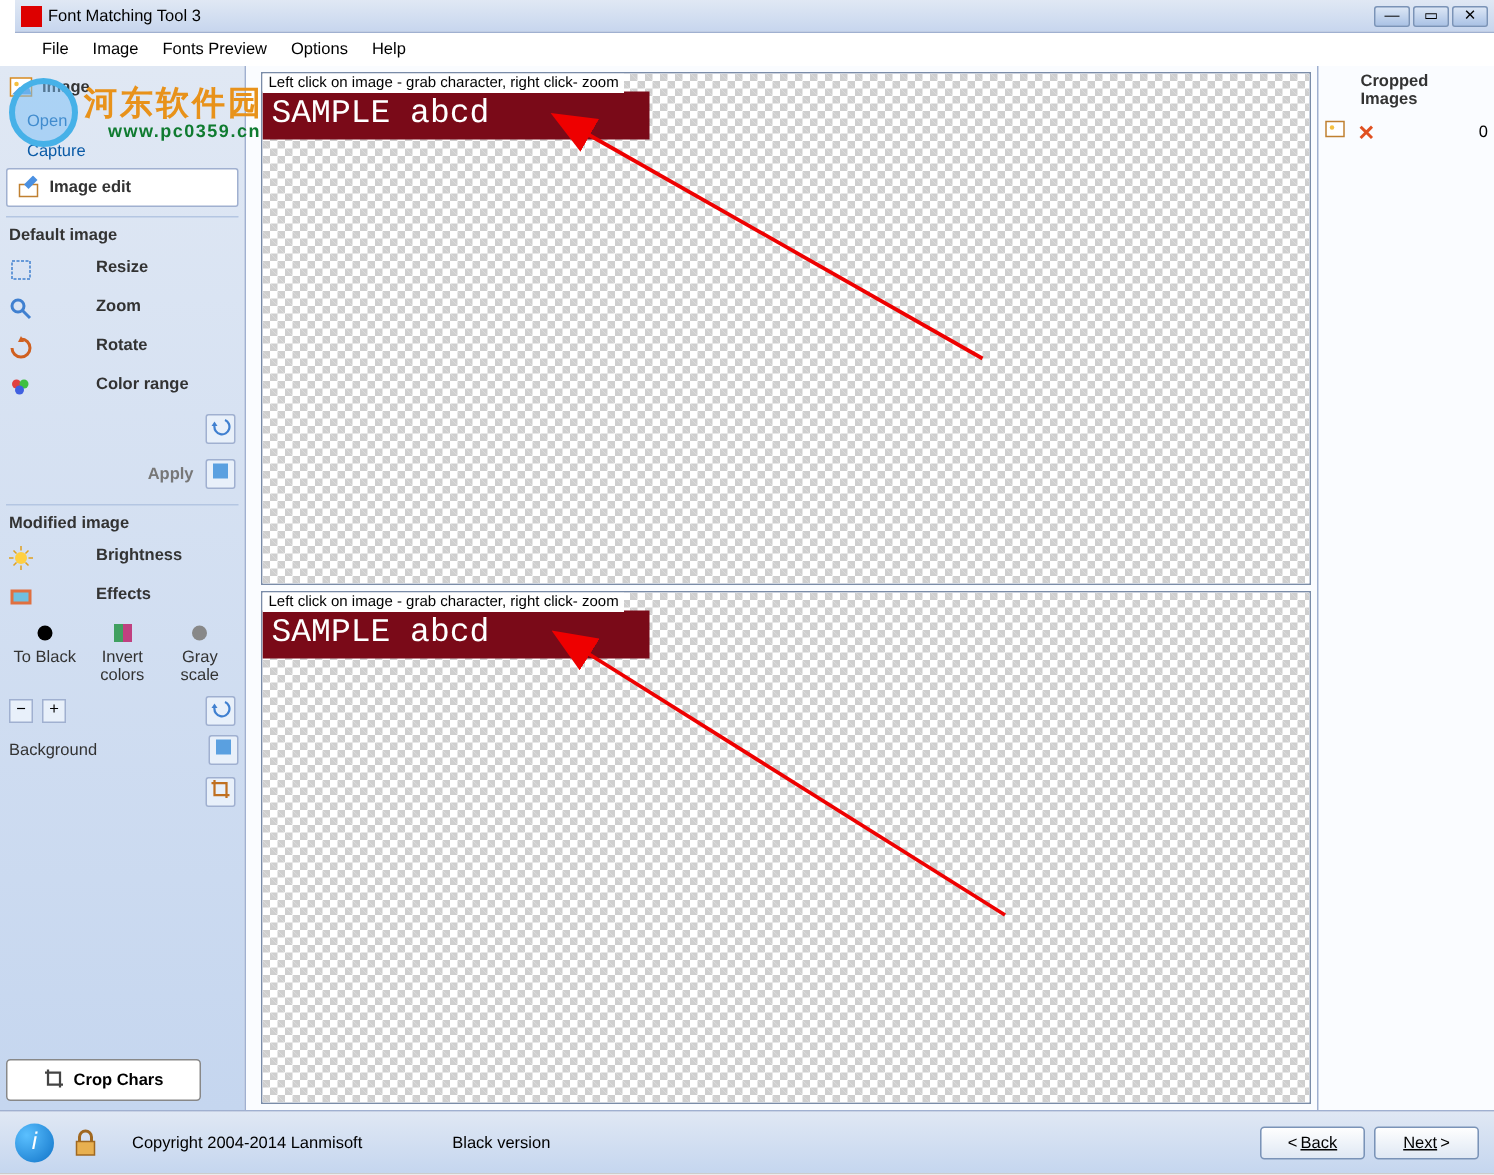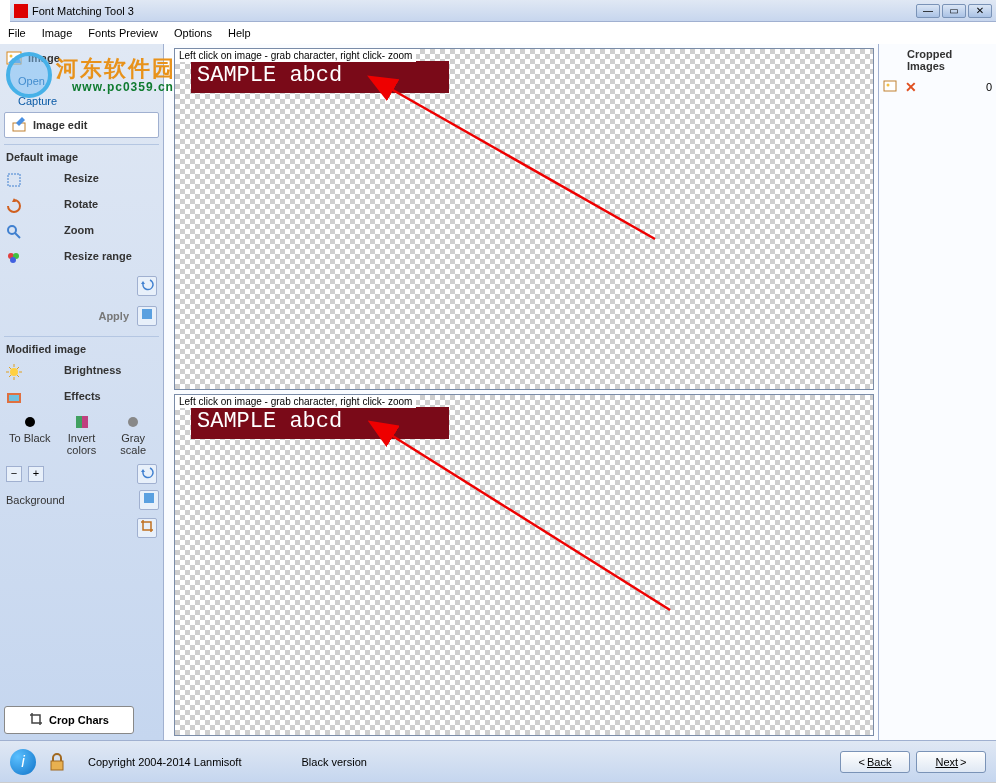--- a/index.html
+++ b/index.html
@@ -1,21 +1,21 @@
 <!DOCTYPE html>
 <html><head>
 <meta charset="utf-8">
 <style>
 * { box-sizing: border-box; margin: 0; padding: 0; font-family: Tahoma, sans-serif; font-size: 11px; }
 body { width: 996px; height: 783px; background: #fff; overflow: hidden; position: relative; }
 .titlebar { height: 22px; background: linear-gradient(#e0e8f4,#c7d6ee); display: flex; align-items: center; padding: 0 4px; border-bottom: 1px solid #a0b0d0; margin-left: 10px; }
 .titlebar .app-icon { width: 14px; height: 14px; background: #d00; margin-right: 4px; }
 .titlebar .title { flex: 1; color: #000; }
 .titlebar .wbtn { width: 24px; height: 14px; background: linear-gradient(#dbe6f5,#aac2e5); border: 1px solid #7a93b7; margin-left: 2px; text-align: center; line-height: 12px; font-size: 10px; border-radius: 2px; cursor: pointer; }
-.menubar { height: 22px; display: flex; align-items: center; padding: 0 0; background: #fff; }
+.menubar { height: 22px; display: flex; align-items: center; padding: 0 20px; background: #fff; }
 .menubar .menu-item { padding: 2px 8px; cursor: pointer; }
 .watermark { position: absolute; top: 18px; left: 0; width: 210px; height: 54px; pointer-events: none; z-index: 10; margin-top: 30px; }
 .watermark .logo-circle { position: absolute; left: 6px; top: 4px; width: 46px; height: 46px; border: 4px solid #46b1e8; border-radius: 50%; background: rgba(120,190,245,0.5); }
 .watermark .cn { position: absolute; left: 56px; top: 6px; font-size: 22px; font-weight: bold; color: #e8921a; letter-spacing: 2px; }
 .watermark .url { position: absolute; left: 72px; top: 32px; font-size: 12px; font-weight: bold; color: #0f7b30; letter-spacing: 1px; }
 .content { display: flex; height: 696px; background: #fafcff; }
 .sidebar { width: 164px; background: linear-gradient(#e0e8f4,#c5d6ef); border-right: 1px solid #a0b0d0; padding: 2px 4px; display: flex; flex-direction: column; gap: 2px; }
 .panel-hdr { display: flex; align-items: center; padding: 4px 2px; font-weight: bold; color: #333; }
 .panel-hdr .icon { width: 16px; height: 16px; margin-right: 6px; }
 .link { color: #0a5aa6; padding: 3px 4px 3px 14px; cursor: pointer; }
@@ -35,21 +35,21 @@
 .cropbtns-area { margin-top: auto; padding: 4px 0; }
 .crop-btn { display: flex; align-items: center; justify-content: center; gap: 6px; width: 130px; height: 28px; background: #fff; border: 1px solid #888; border-radius: 3px; font-weight: bold; cursor: pointer; margin-top: 29px; }
 .main { flex: 1; display: flex; }
 .canvas-area { flex: 1; padding: 4px 4px 4px 10px; display: flex; flex-direction: column; gap: 4px; }
 .canvas-panel { flex: 1; border: 1px solid #7a8ca8; background: #fff; position: relative; overflow: hidden; }
 .canvas-hint { position: relative; z-index: 3; display: inline-block; padding: 1px 4px; color: #000; font-size: 10px; }
 .checker { position: absolute; inset: 0; 
   background-image: linear-gradient(45deg,#cfcfcf 25%,transparent 25%,transparent 75%,#cfcfcf 75%),
                     linear-gradient(45deg,#cfcfcf 25%,transparent 25%,transparent 75%,#cfcfcf 75%);
   background-color: #fff; background-size: 10px 10px; background-position: 0 0,5px 5px; }
-.sample-box { position: absolute; z-index: 2; left: 16px; top: 12px; width: 258px; height: 32px; background: #7a0a18; color: #fff; font-family: "Courier New", monospace; font-size: 22px; padding: 2px 6px; }
+.sample-box { position: absolute; z-index: 2; left: 0; top: 12px; width: 258px; height: 32px; background: #7a0a18; color: #fff; font-family: "Courier New", monospace; font-size: 22px; padding: 2px 6px; }
 .arrow-svg { position: absolute; z-index: 4; left: 0; top: 0; pointer-events: none; }
 .right-panel { width: 118px; border-left: 1px solid #a0b0d0; padding: 4px; background: #fafcff; }
 .right-panel .hdr { font-weight: bold; color: #333; margin-bottom: 6px; margin-left: 24px; }
 .right-panel .row { display: flex; align-items: center; gap: 6px; }
 .footer { height: 42px; background: linear-gradient(#e0e8f4,#c5d6ef); border-top: 1px solid #a0b0d0; display: flex; align-items: center; padding: 0 10px; }
 .footer .info-icon { width: 26px; height: 26px; border-radius: 50%; background: radial-gradient(circle at 30% 30%,#5bc0ff,#1073c8); color: #fff; font-style: italic; text-align: center; line-height: 26px; font-size: 16px; margin-right: 10px; }
 .footer .lock-icon { width: 22px; height: 22px; margin-right: 20px; }
 .footer .copy { margin-right: 60px; }
 .footer .trial { color: #000; }
 .footer .spacer { flex: 1; }
@@ -114,39 +114,39 @@
 
     <div class="section-lbl">Default image</div>
     <div class="tool-item">
       <span class="icon"><svg width="16" height="16">
             <rect x="2" y="2" width="12" height="12" fill="none" stroke="#4080d0" stroke-dasharray="2 1"></rect>
           </svg></span>
       <span>Resize</span>
     </div>
     <div class="tool-item">
       <span class="icon"><svg width="16" height="16">
+            <circle cx="6" cy="6" r="4" fill="none" stroke="#4080d0" stroke-width="2"></circle>
+            <path d="M9 9 L14 14" stroke="#4080d0" stroke-width="2"></path>
+          </svg></span>
+      <span>Zoom</span>
+    </div>
+    <div class="tool-item">
+      <span class="icon"><svg width="16" height="16">
             <path d="M8 2 A6 6 0 1 1 2 8" fill="none" stroke="#d06020" stroke-width="2"></path>
             <path d="M8 0 L10 4 L6 4 Z" fill="#d06020"></path>
           </svg></span>
       <span>Rotate</span>
-    </div>
-    <div class="tool-item">
-      <span class="icon"><svg width="16" height="16">
-            <circle cx="6" cy="6" r="4" fill="none" stroke="#4080d0" stroke-width="2"></circle>
-            <path d="M9 9 L14 14" stroke="#4080d0" stroke-width="2"></path>
-          </svg></span>
-      <span>Zoom</span>
     </div>
     <div class="tool-item">
       <span class="icon"><svg width="16" height="16">
             <circle cx="5" cy="6" r="3" fill="#e04040"></circle>
             <circle cx="10" cy="6" r="3" fill="#40c040"></circle>
             <circle cx="7" cy="10" r="3" fill="#4060e0"></circle>
           </svg></span>
-      <span>Resize range</span>
+      <span>Color range</span>
     </div>
 
     <div class="apply-row">
       <span class="small-btn">
         <svg width="14" height="14">
             <path d="M10 3 A5 5 0 1 1 3 7" fill="none" stroke="#4080d0" stroke-width="1.5"></path>
             <path d="M3 4 L1 7 L5 7 Z" fill="#4080d0"></path>
           </svg>
       </span>
     </div>

